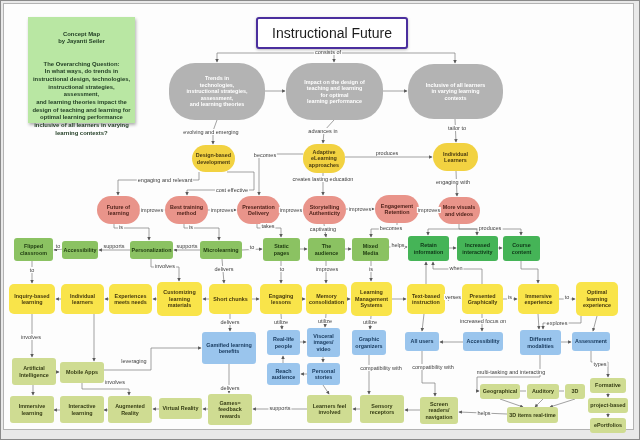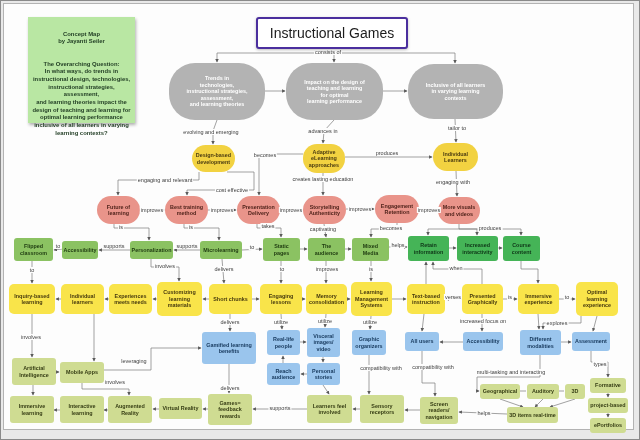--- a/index.html
+++ b/index.html
@@ -326,15 +326,15 @@
 instructional design, technologies,
 instructional strategies, assessment,
 and learning theories impact the
 design of teaching and learning for
 optimal learning performance
 inclusive of all learners in varying
 learning contexts?</div>
   </div>
 
   <div id="title-box">
-    <span>Instructional Games</span>
+    <span>Instructional Future</span>
   </div>
 </div>
 
 </body></html>

